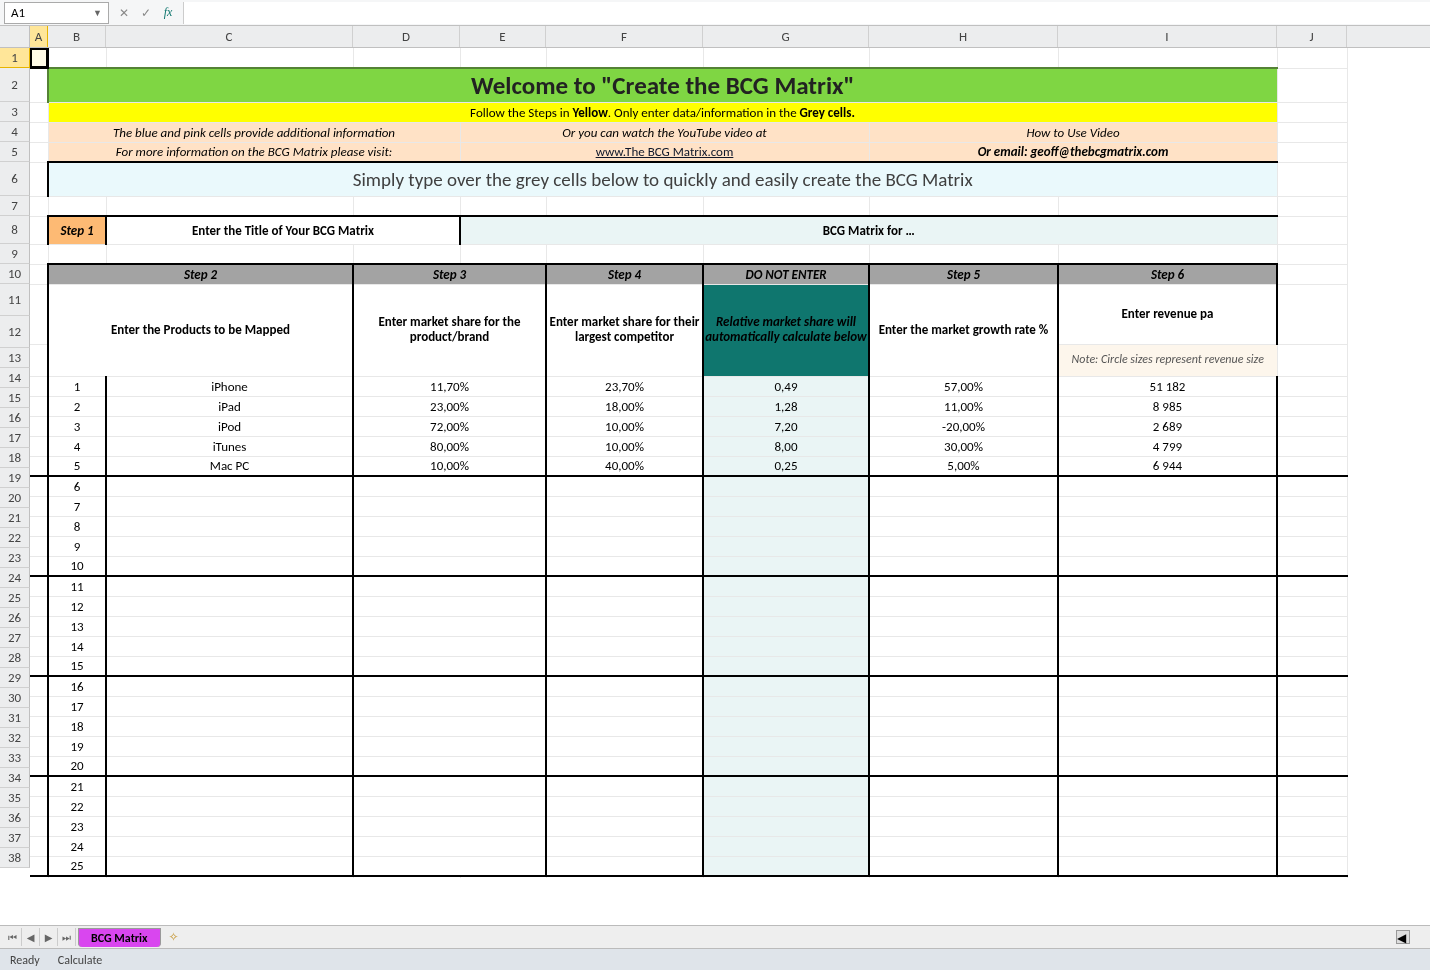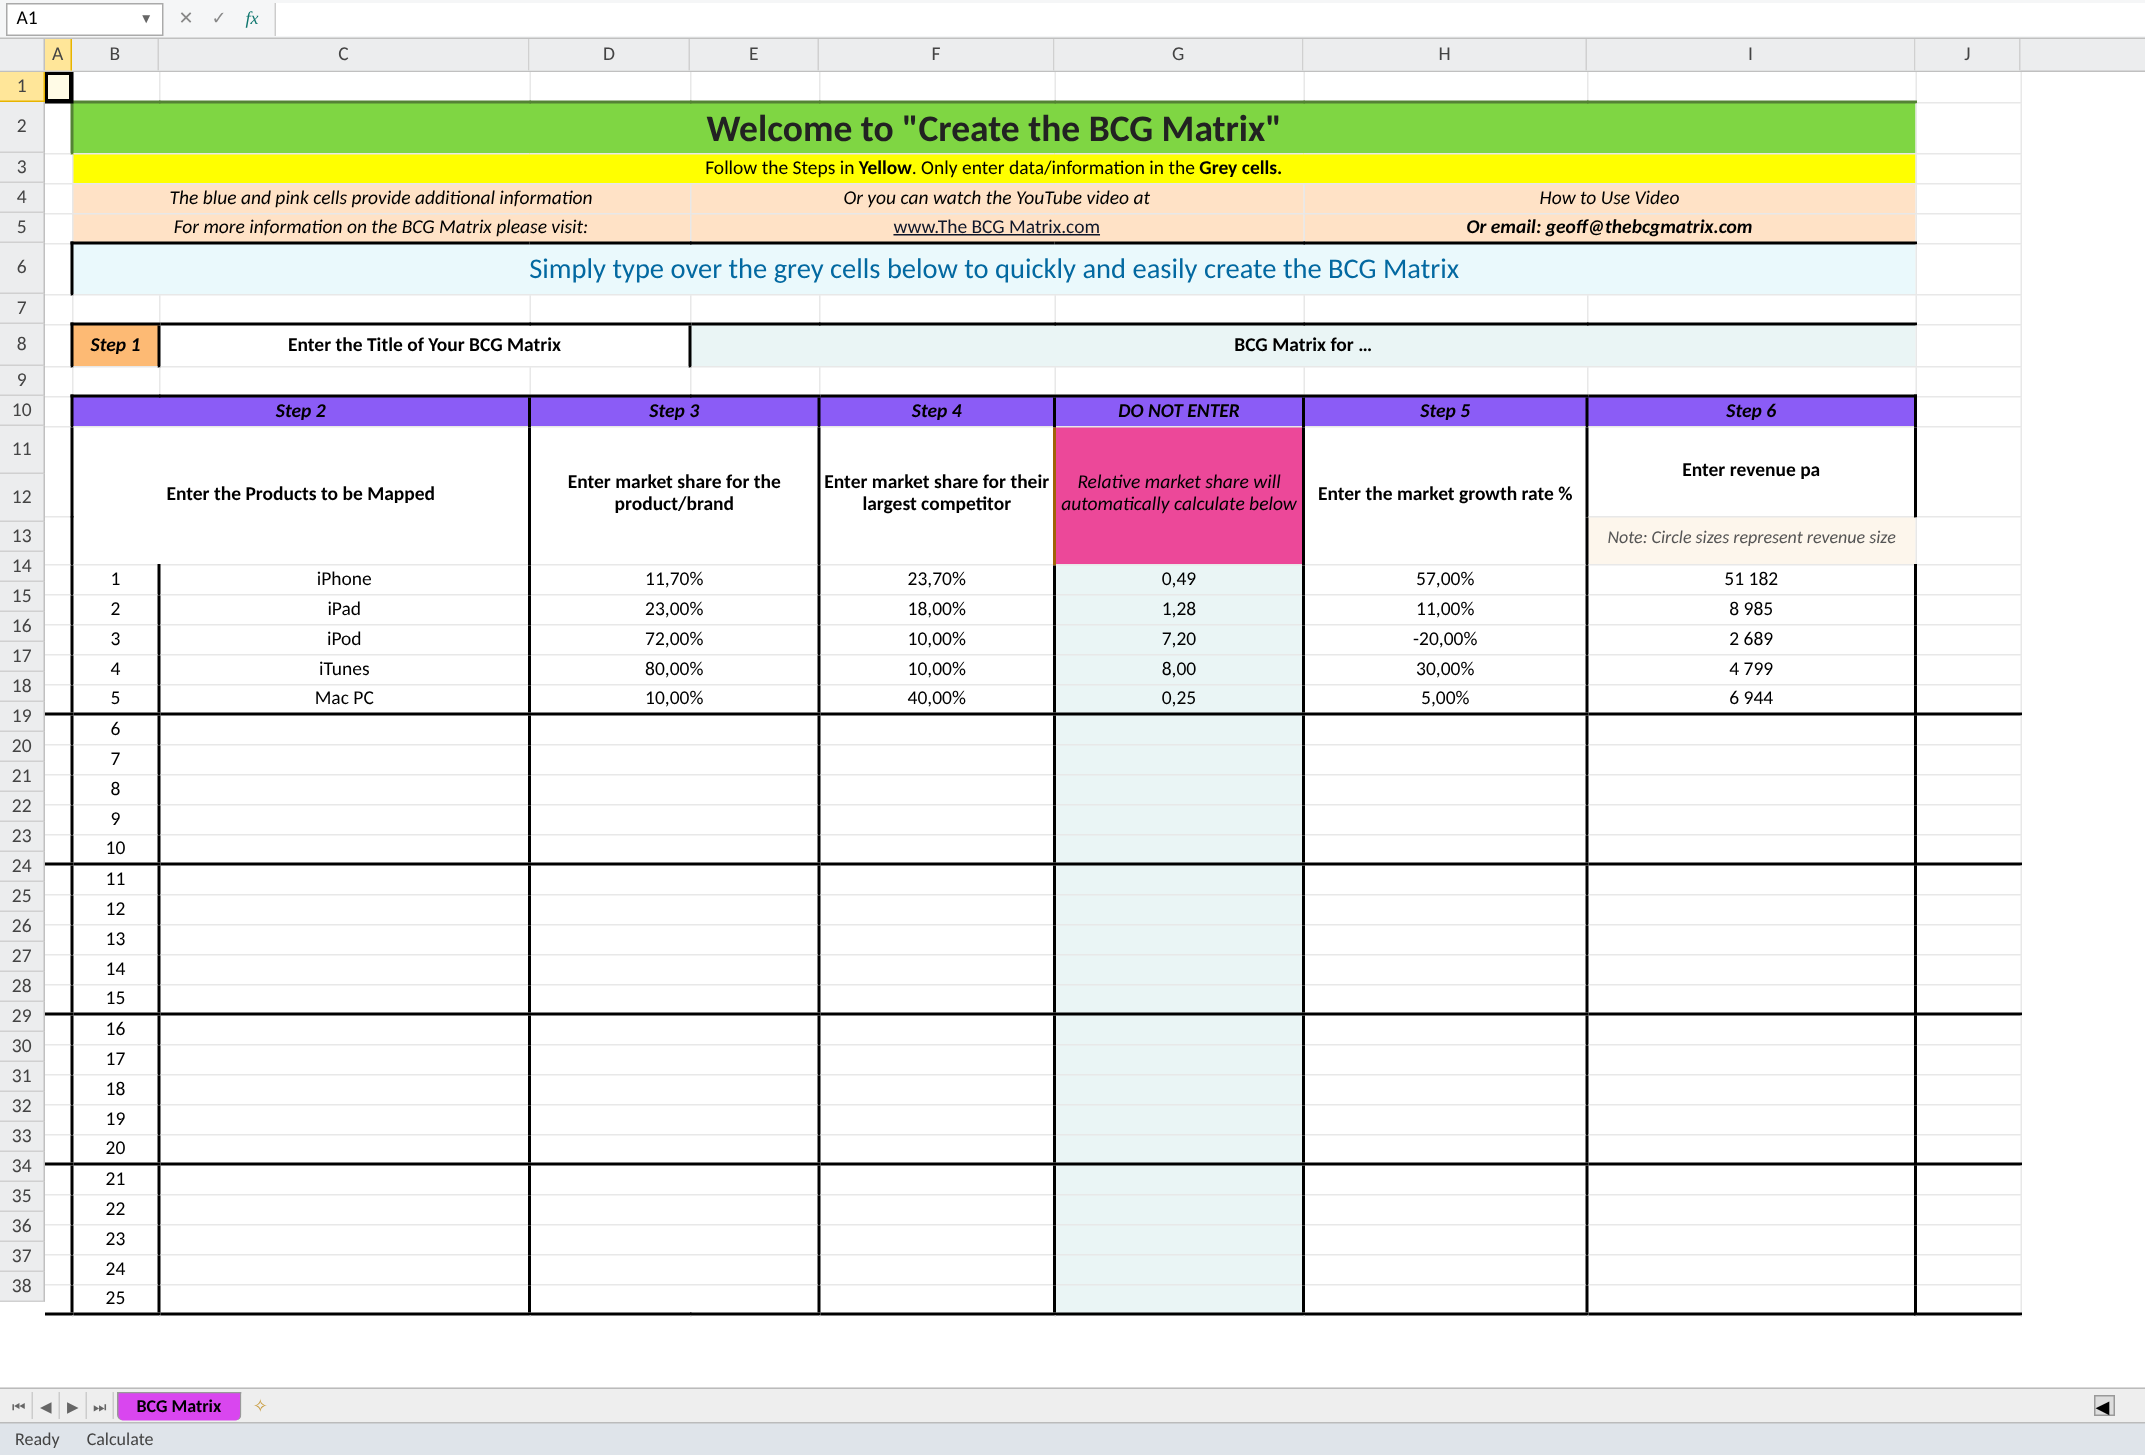--- a/index.html
+++ b/index.html
@@ -136,21 +136,21 @@
   background: #ffe2c6;
   border: 1px solid #888;
   font-size: 13px;
   font-style: italic;
 }
 .peach-row .link { color: #0f172a; text-decoration: underline; font-style: normal;}
 .lightblue-row {
   background: #eaf9fc;
   border: 2px solid #000;
   font-size: 19px;
-  color: #0369a1;
+  color: #404040;
 }
 
 .step-label {
   background: #fdba74;
   font-weight: bold;
   font-style: italic;
   border: 2px solid #000;
   padding: 0 8px;
   text-align: left;
 }
@@ -160,41 +160,41 @@
   font-weight: bold;
   text-align: left;
   padding: 0 8px;
 }
 .step1-input {
   background: #eaf5f5;
   border: 2px solid #000;
   font-weight: bold;
 }
 .yellow-hdr {
-  background: #8b5cf6;
+  background: #a3a3a3;
   font-weight: bold;
   font-style: italic;
   border-top: 2px solid #000;
   border-bottom: 1px solid #000;
   border-left: 2px solid #000;
 }
 .white-hdr {
   background: #fff;
   font-weight: bold;
   border-left: 2px solid #000;
   border-right: 1px solid #aaa;
   padding: 4px;
   line-height: 1.15;
 }
 .hdr-right-thick { border-right: 2px solid #000 !important; }
 .lightblue-hdr {
-  background: #ec4899;
-  font-weight: normal;
+  background: #0f766e;
+  font-weight: bold;
   font-style: italic;
-  border-left: 2px solid #a16207;
+  border-left: 2px solid #000000;
   padding: 4px;
   line-height: 1.15;
 }
 .note-hdr {
   background: #fdf6ec;
   border-left: 2px solid #000;
   border-right: 2px solid #000;
   border-top: 1px solid #000;
   font-style: italic;
   font-size: 12px;

